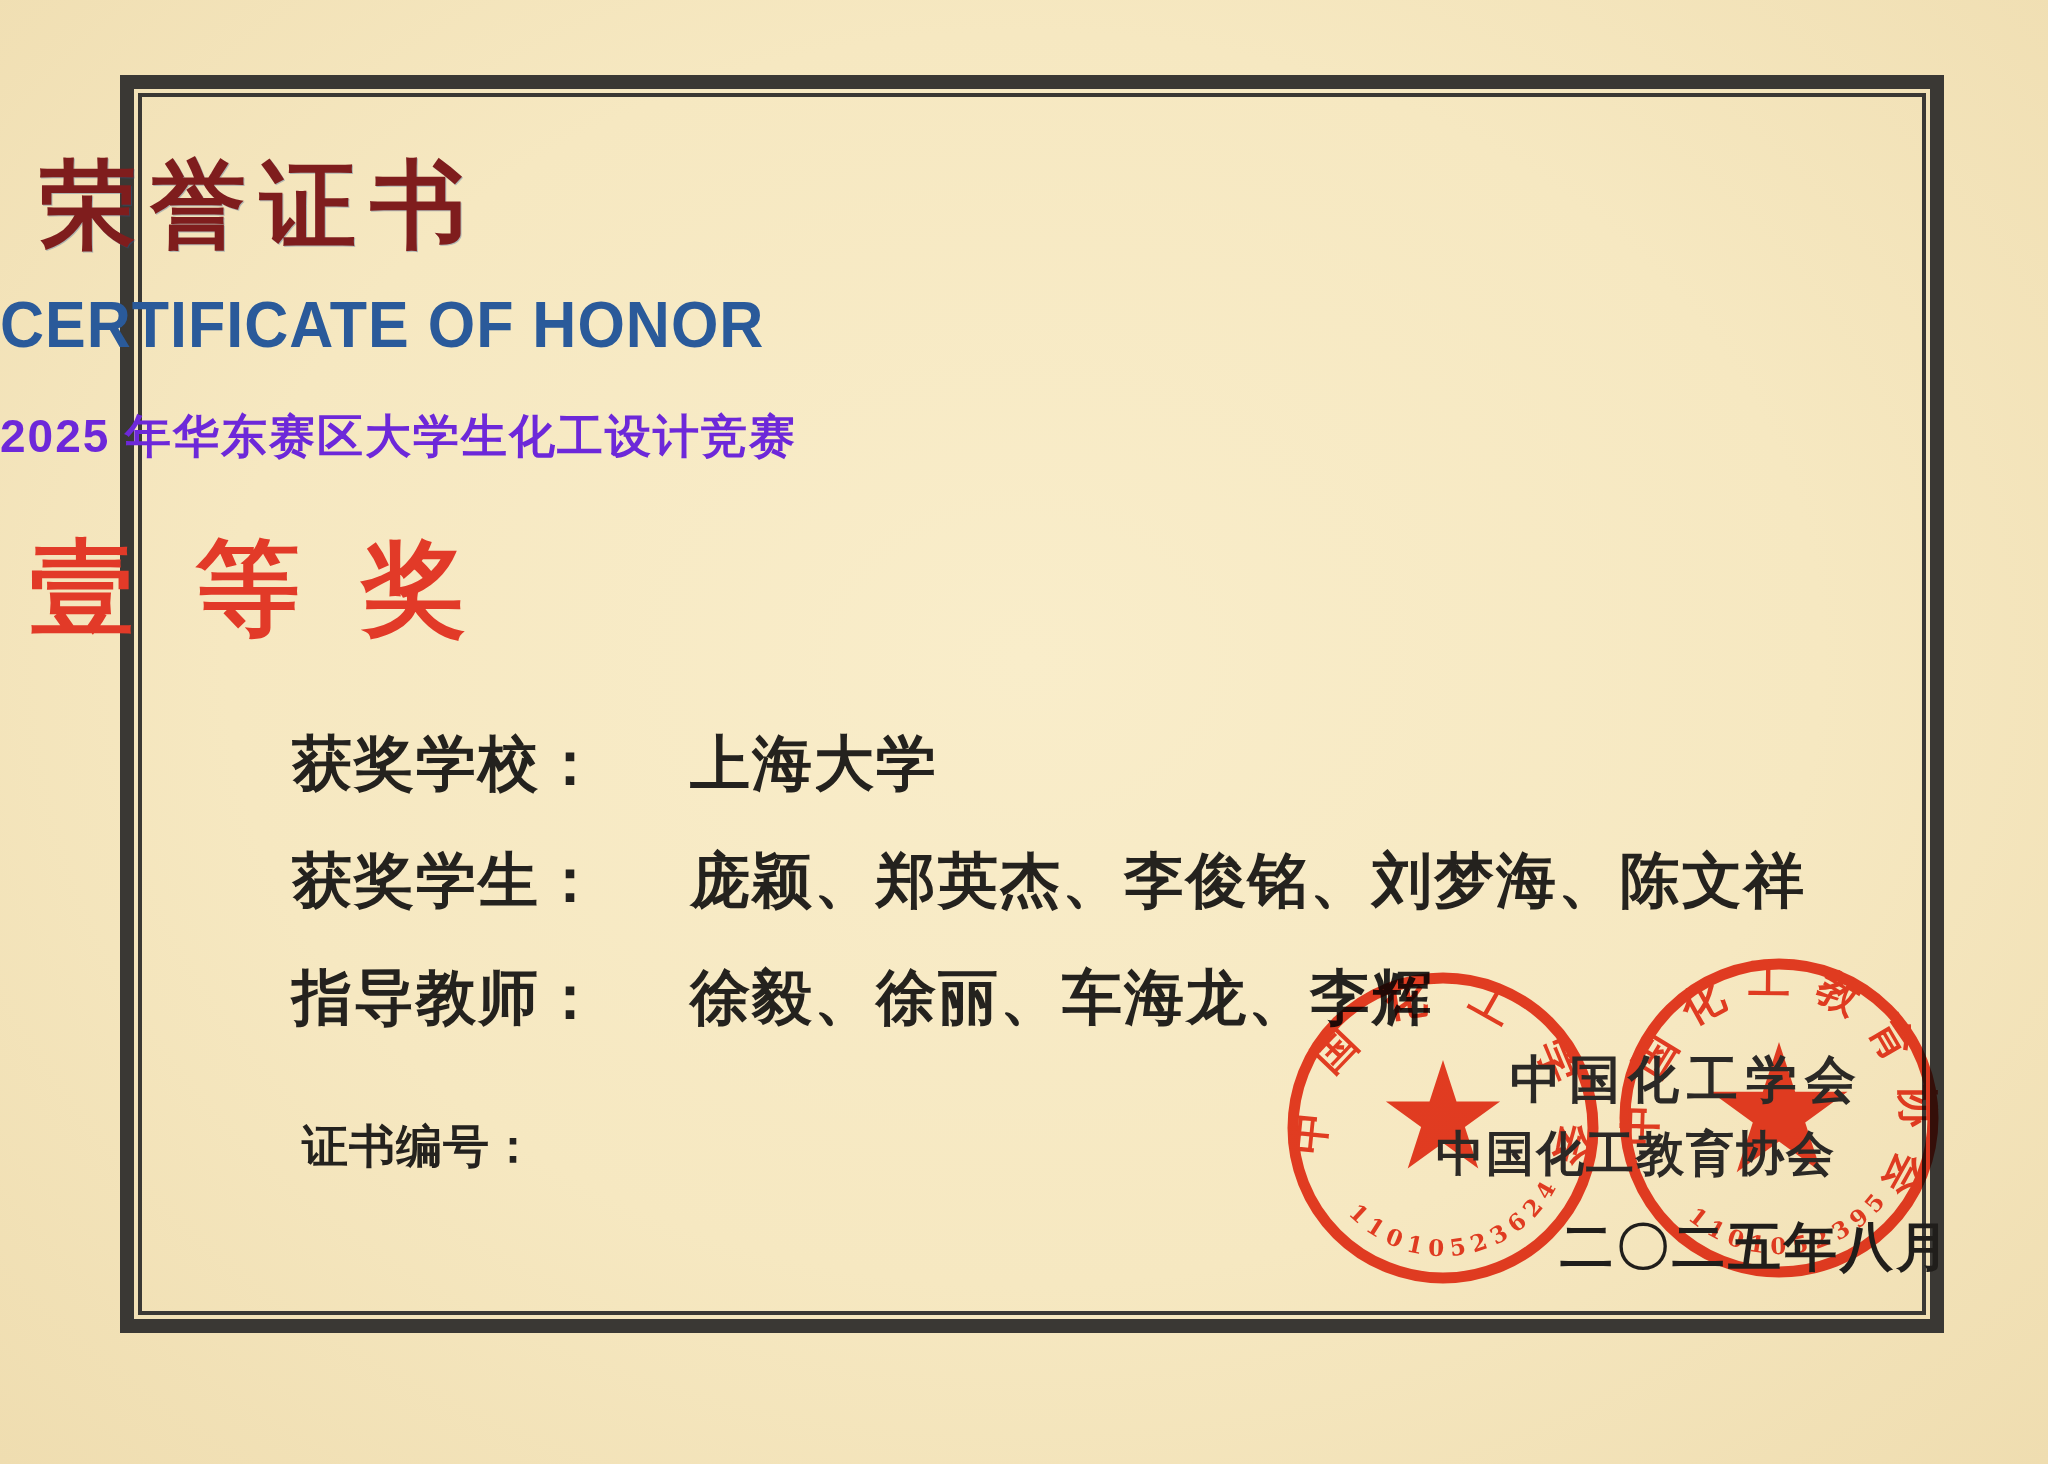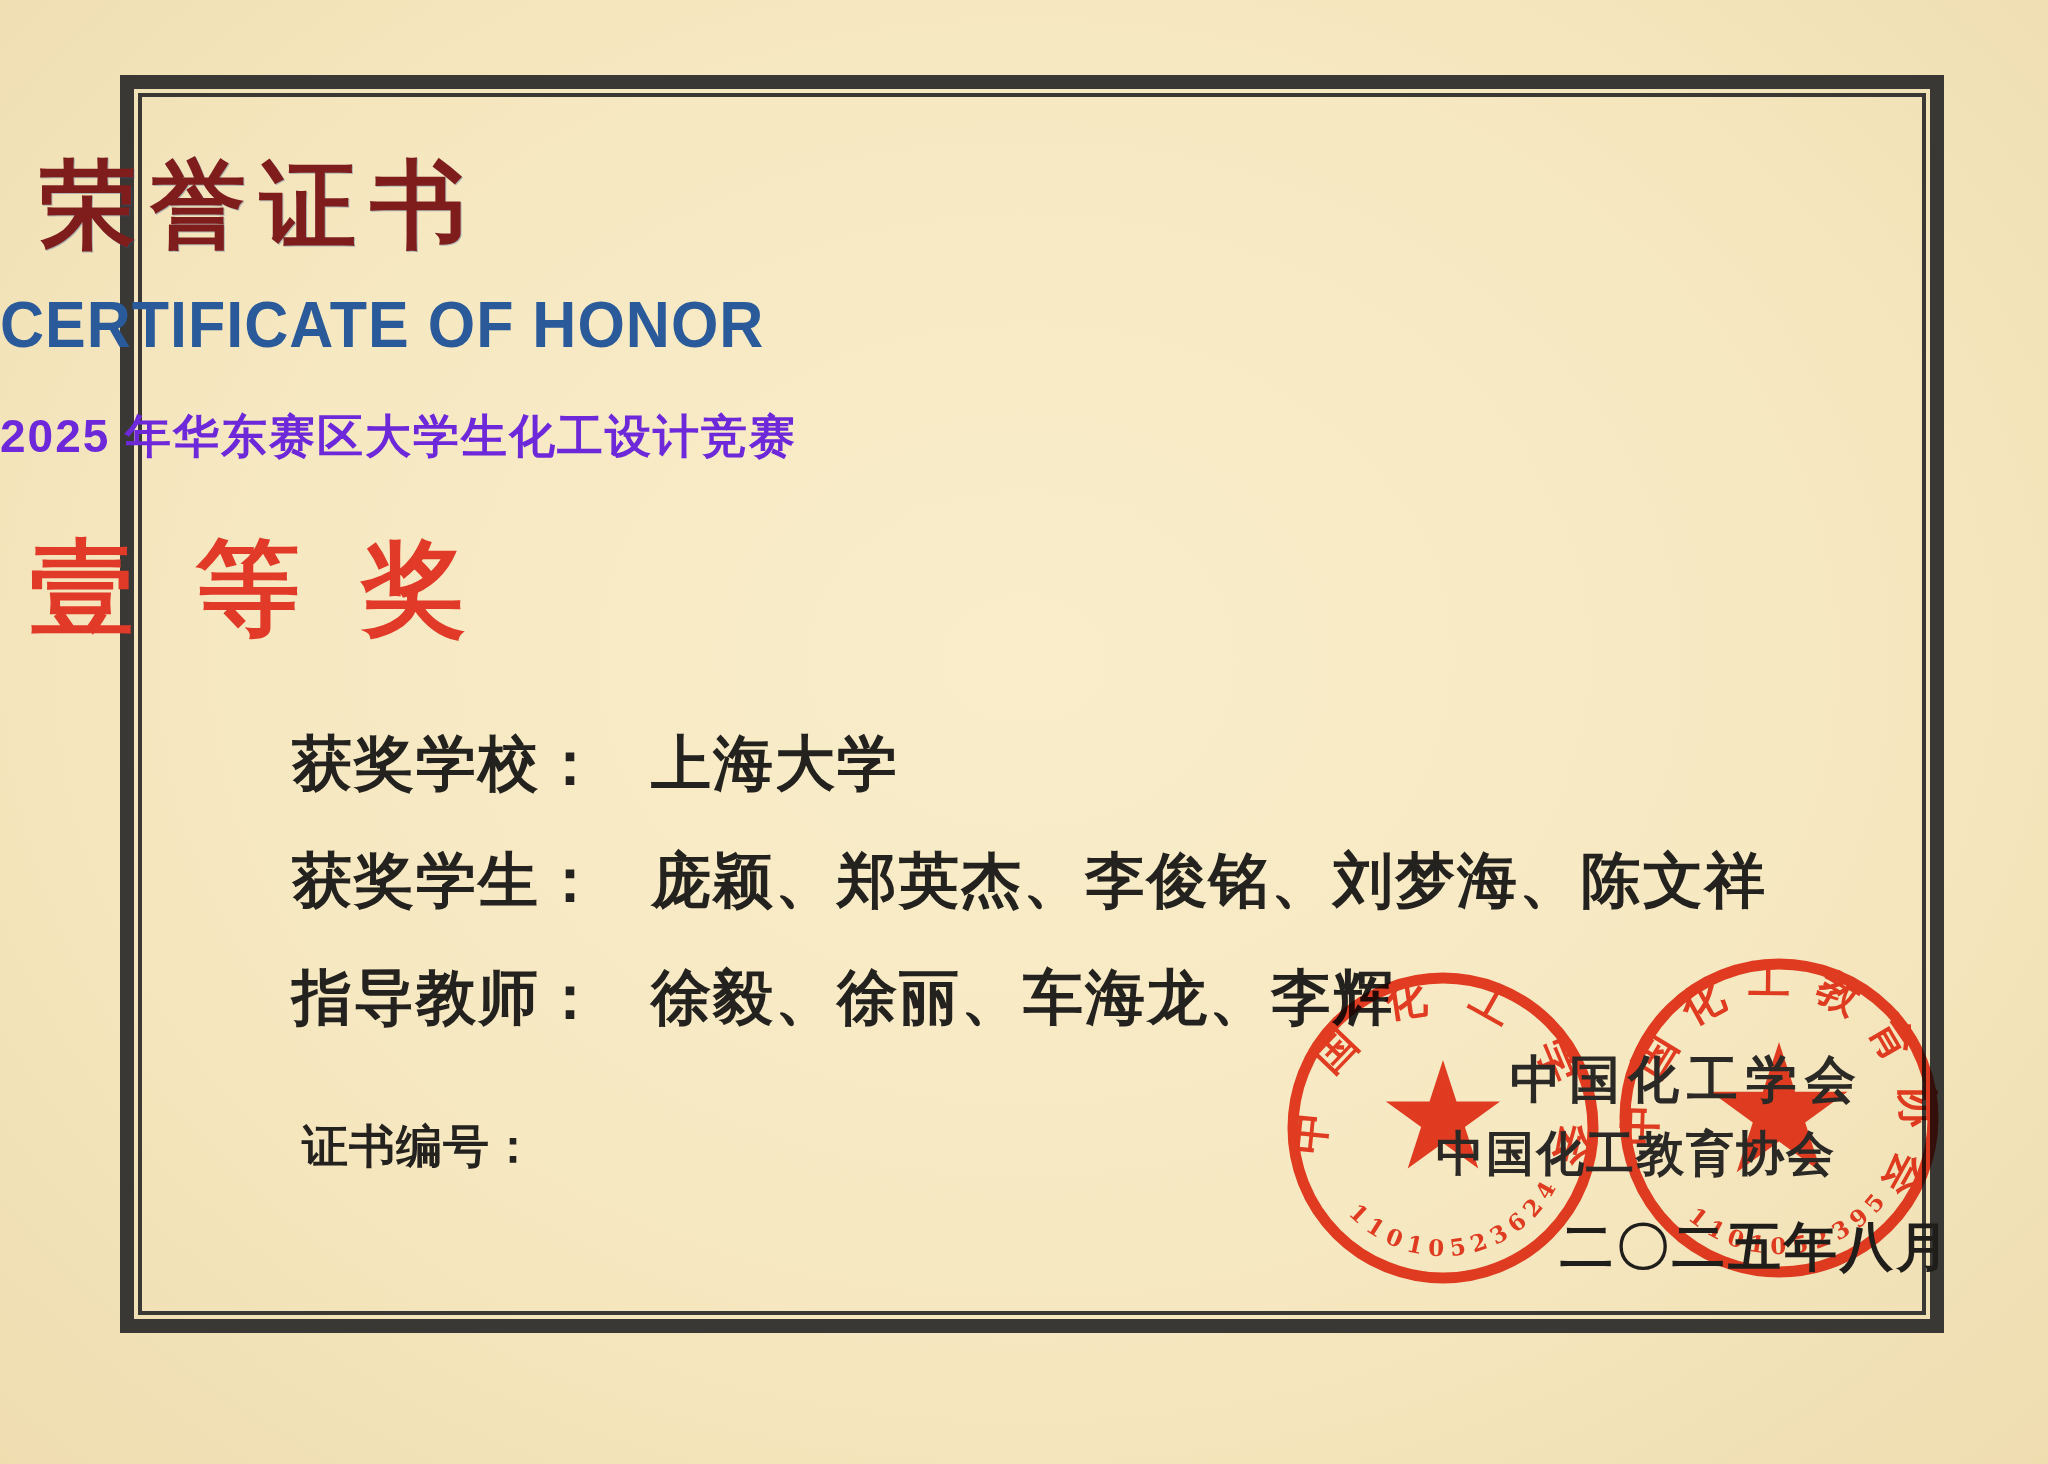--- a/index.html
+++ b/index.html
@@ -35,21 +35,21 @@
   }
   .award{
     position:absolute;left:30px;width:2048px;top:520px;
     font-weight:bold;font-size:104px;color:#e23a28;letter-spacing:62px;
   }
   
   .row{
     position:absolute;left:292px;display:flex;align-items:baseline;
     font-weight:bold;color:#24221e;font-size:60px;letter-spacing:2px;white-space:nowrap;
   }
-  .row .lbl{margin-right:49px;}
+  .row .lbl{margin-right:88px;}
   .row1{top:724px;} .row2{top:841px;justify-content:space-between;} .row3{top:958px;text-align:center;}
   .certno{
     position:absolute;left:302px;top:1116px;display:flex;align-items:baseline;
     font-weight:bold;color:#24221e;font-size:46px;letter-spacing:1px;white-space:nowrap;flex-direction:column;
   }
   .certno .lbl{margin-right:14px;}
   
   .issuer1{
     position:absolute;left:1510px;top:1046px;
     font-family:"DejaVu Serif", serif;font-weight:bold;

